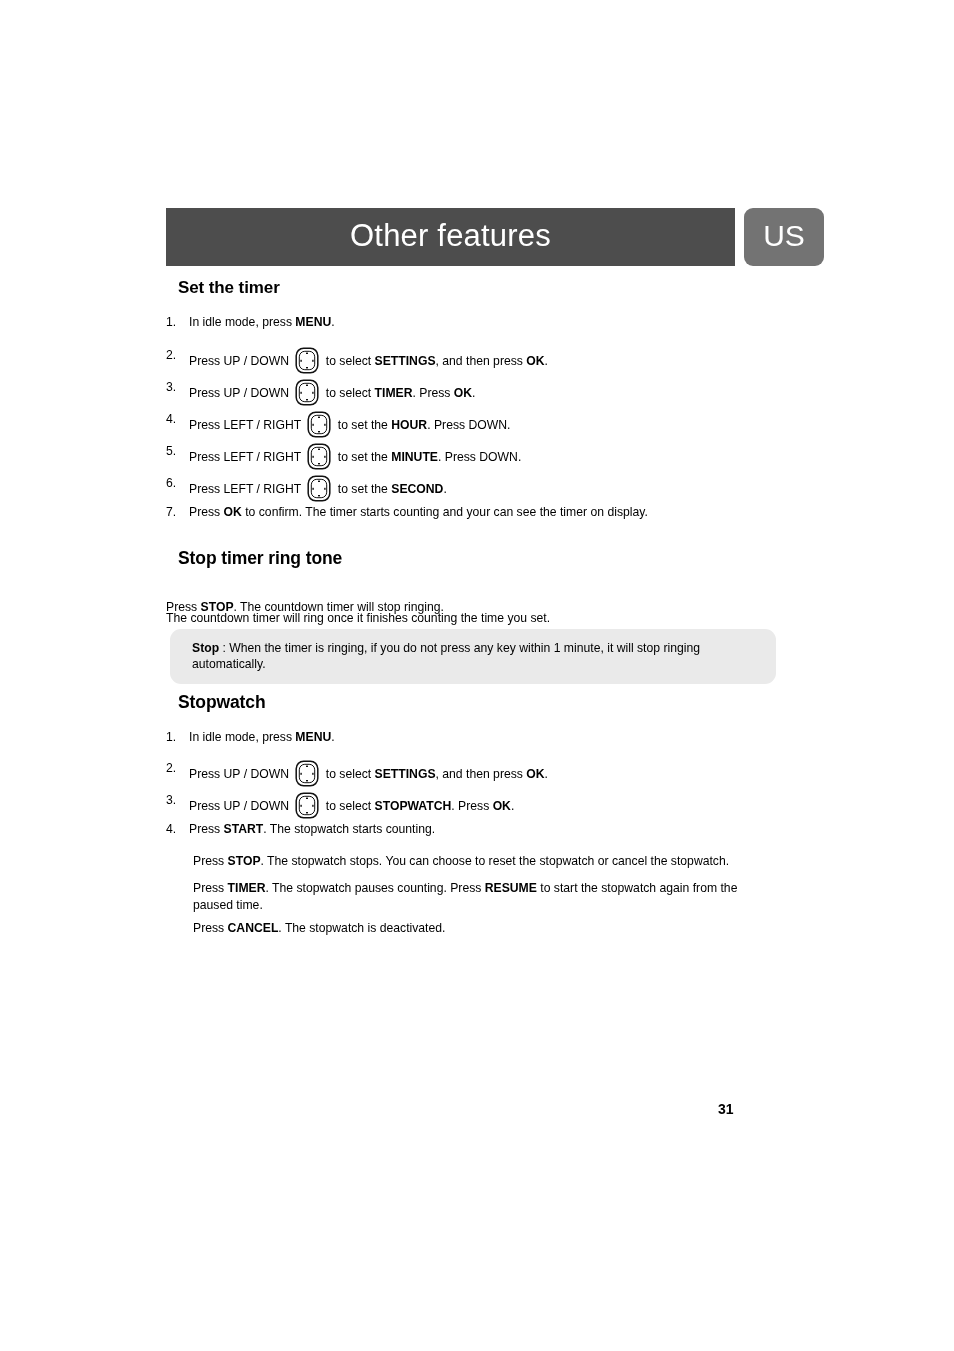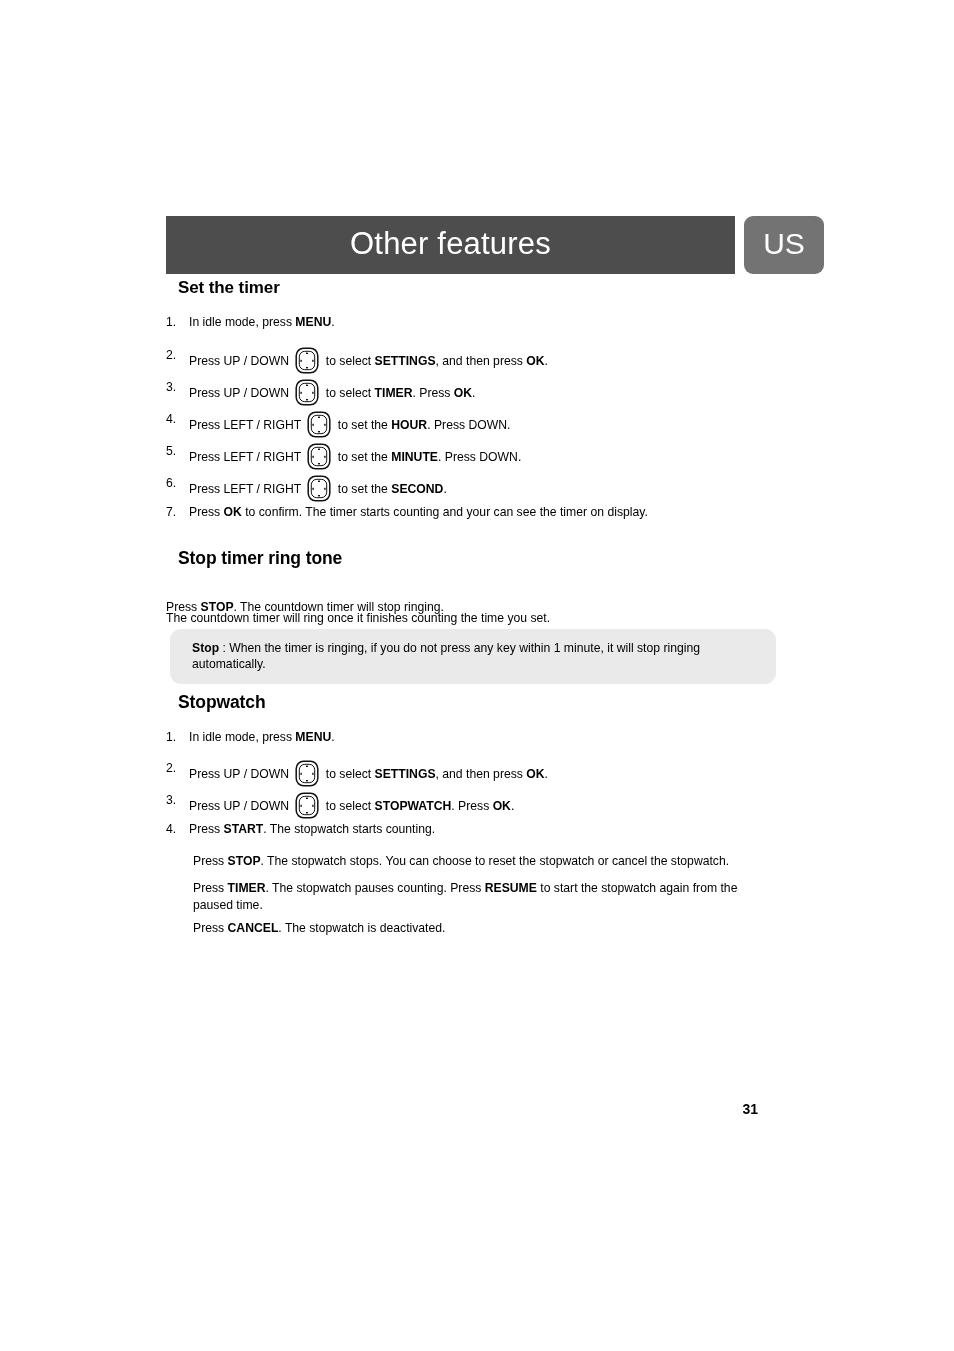--- a/index.html
+++ b/index.html
@@ -21,21 +21,21 @@
     left: 166px;
     top: 0;
     width: 658px;
     height: 1351px;
   }
 
   
   .header-row {
     position: absolute;
     left: 0;
-    top: 216px;
+    top: 208px;
     width: 658px;
     height: 60px;
   }
   .header-bar {
     position: absolute;
     left: 0;
     top: 0;
     width: 569px;
     height: 58px;
     background: #4d4d4d;
@@ -138,21 +138,20 @@
     line-height: 16px;
   }
   .note-box .note-label { font-weight: bold; }
 
   
   .page-number {
     position: absolute;
     left: 552px;
     top: 1101px;
     width: 40px;
-    text-align: right;
     font-size: 14px;
     font-weight: bold;
   }
 </style>
 </head>
 <body>
 
 <div class="page">
 
   <div class="header-row">

